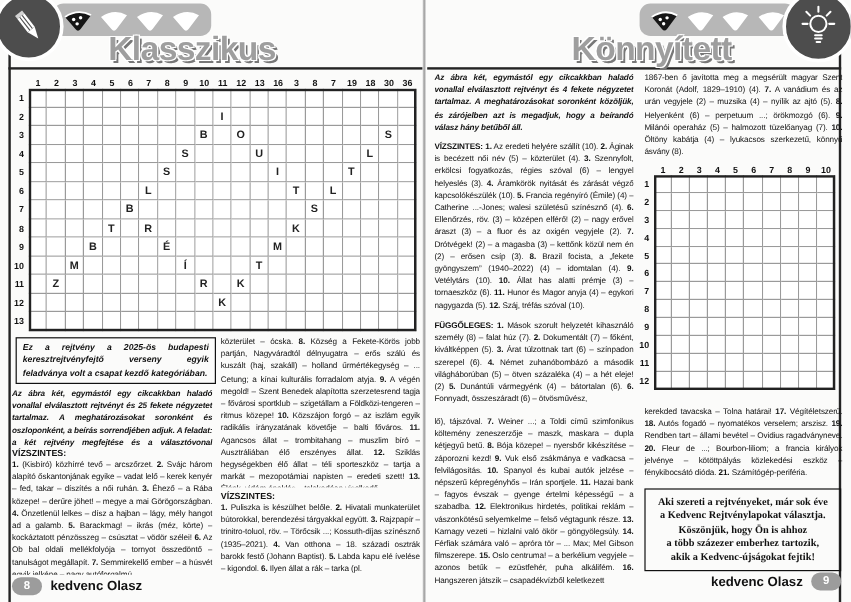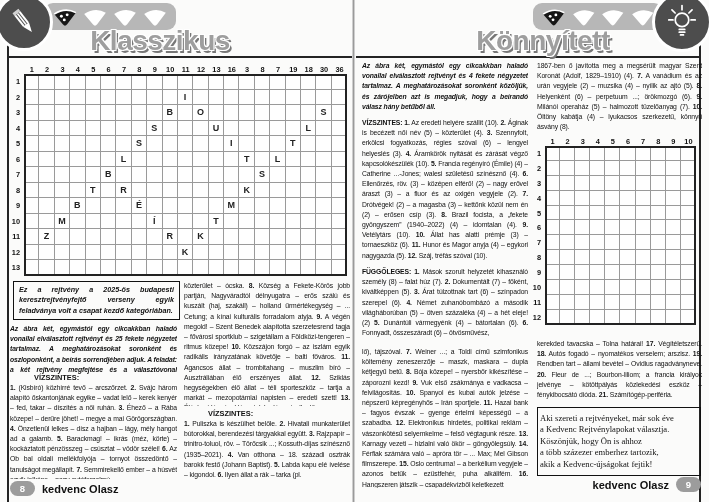--- a/index.html
+++ b/index.html
@@ -16,26 +16,26 @@
   .circle{position:absolute;width:58px;height:58px;border-radius:50%;background:#4d4d4d;
           border:3px solid #fff;box-sizing:border-box;display:flex;align-items:center;justify-content:center;z-index:5;}
   .title{position:absolute;top:25px;font-weight:bold;font-size:28px;letter-spacing:-0.5px;
          color:#9e9e9e;text-align:center;
          text-shadow:-1px -1px 0 #fff,1px -1px 0 #fff,-1px 1px 0 #fff,1px 1px 0 #fff,2.5px 2.5px 0 #777;}
   .slice{width:27px;height:20px;}
   
   .txt{position:absolute;font-size:6.8px;line-height:10.2px;text-align:justify;
        letter-spacing:-0.1px;overflow:hidden;}
   .ital{font-style:italic;font-weight:bold;}
-  .heading{position:absolute;font-size:7.4px;font-weight:bold;padding-left:24px;}
+  .heading{position:absolute;font-size:7.4px;font-weight:bold;}
   .notebox{position:absolute;border:1.6px solid #111;padding:3px 5px;box-sizing:border-box;
            font-size:7.2px;line-height:10.4px;font-weight:bold;font-style:italic;text-align:justify;}
   .promobox{position:absolute;border:1.6px solid #111;padding:5px 2px;box-sizing:border-box;
-            font-family:"Liberation Serif",serif;font-weight:normal;font-size:8.6px;line-height:11.4px;
-            white-space:pre-line;}
+            font-family:"Liberation Serif",serif;font-weight:bold;font-size:8.6px;line-height:11.4px;
+            text-align:center;white-space:pre-line;}
   
   [data-grid]{position:absolute;display:grid;}
   .gcell{border-right:1px solid #9a9a9a;border-bottom:1px solid #9a9a9a;background:#fff;
          display:flex;align-items:center;justify-content:center;
          font-weight:bold;font-size:9px;color:#222;}
   .glabel{display:flex;align-items:center;font-weight:bold;font-size:7.4px;color:#111;}
   .gcol{justify-content:center;padding-top:2px;}
   .grow{justify-content:flex-end;padding-right:4px;box-sizing:border-box;}
   .gborder{position:absolute;left:14px;top:12px;right:0;bottom:0;border:2px solid #222;pointer-events:none;}
   

